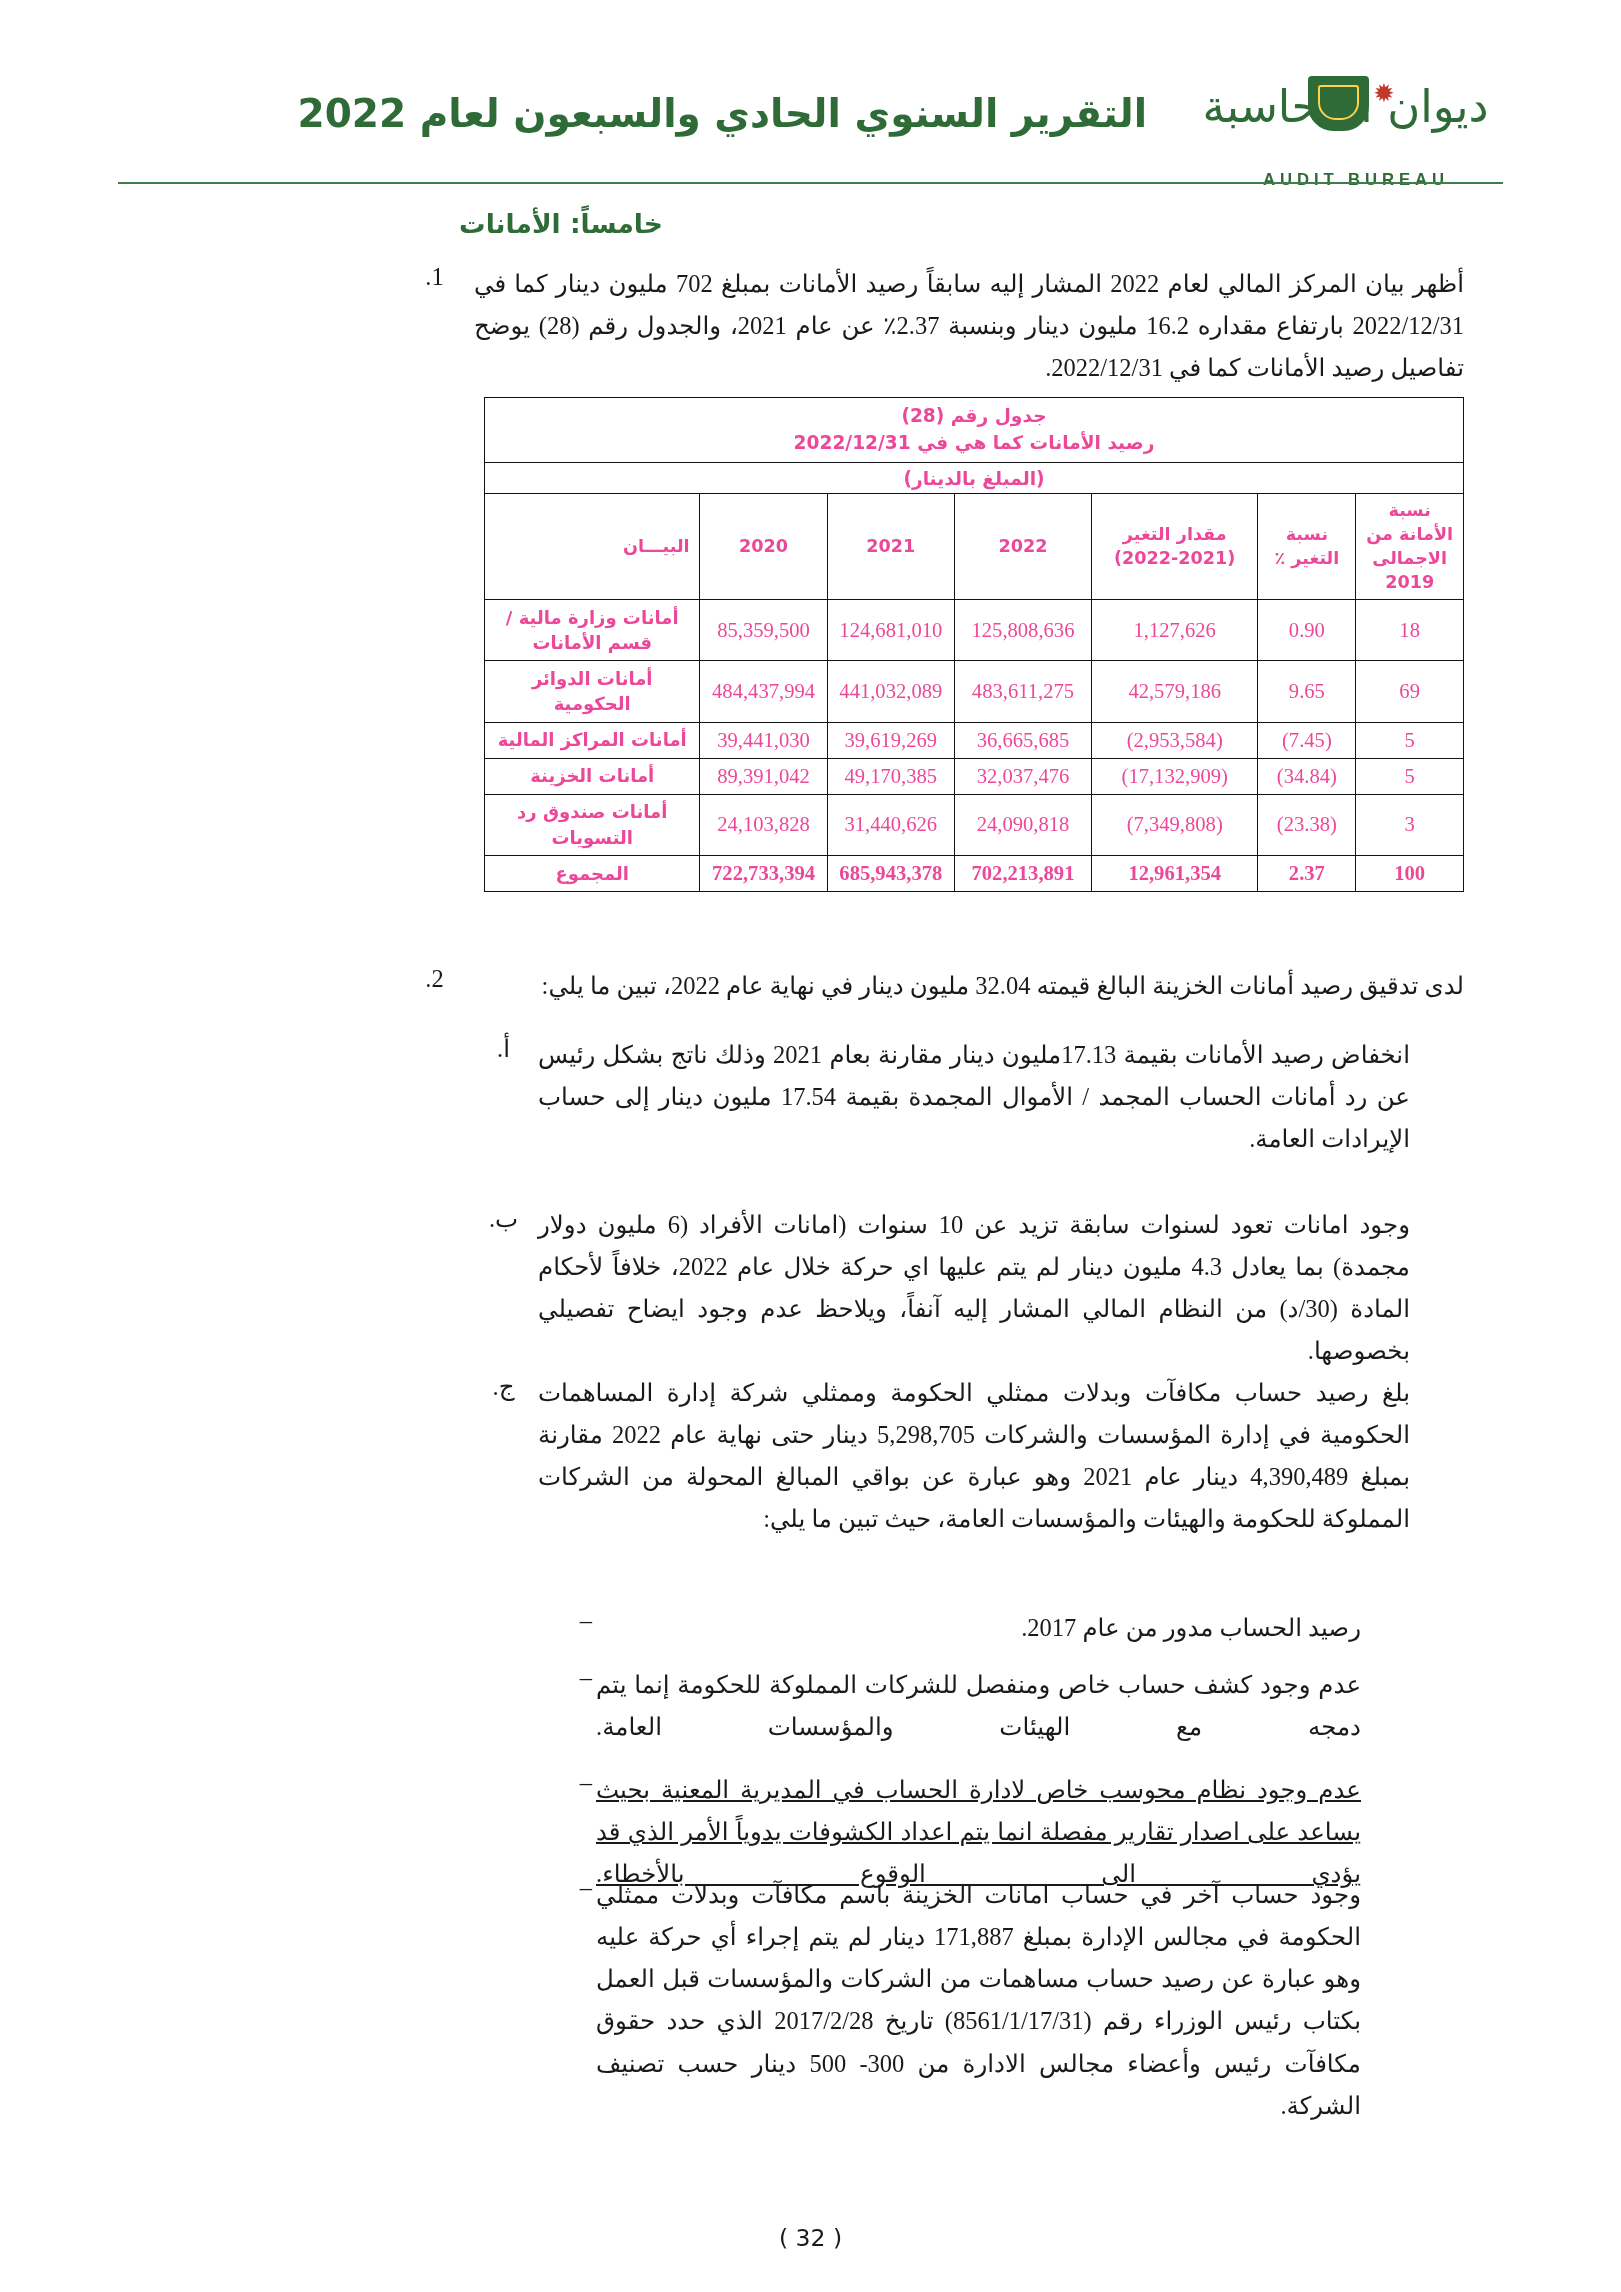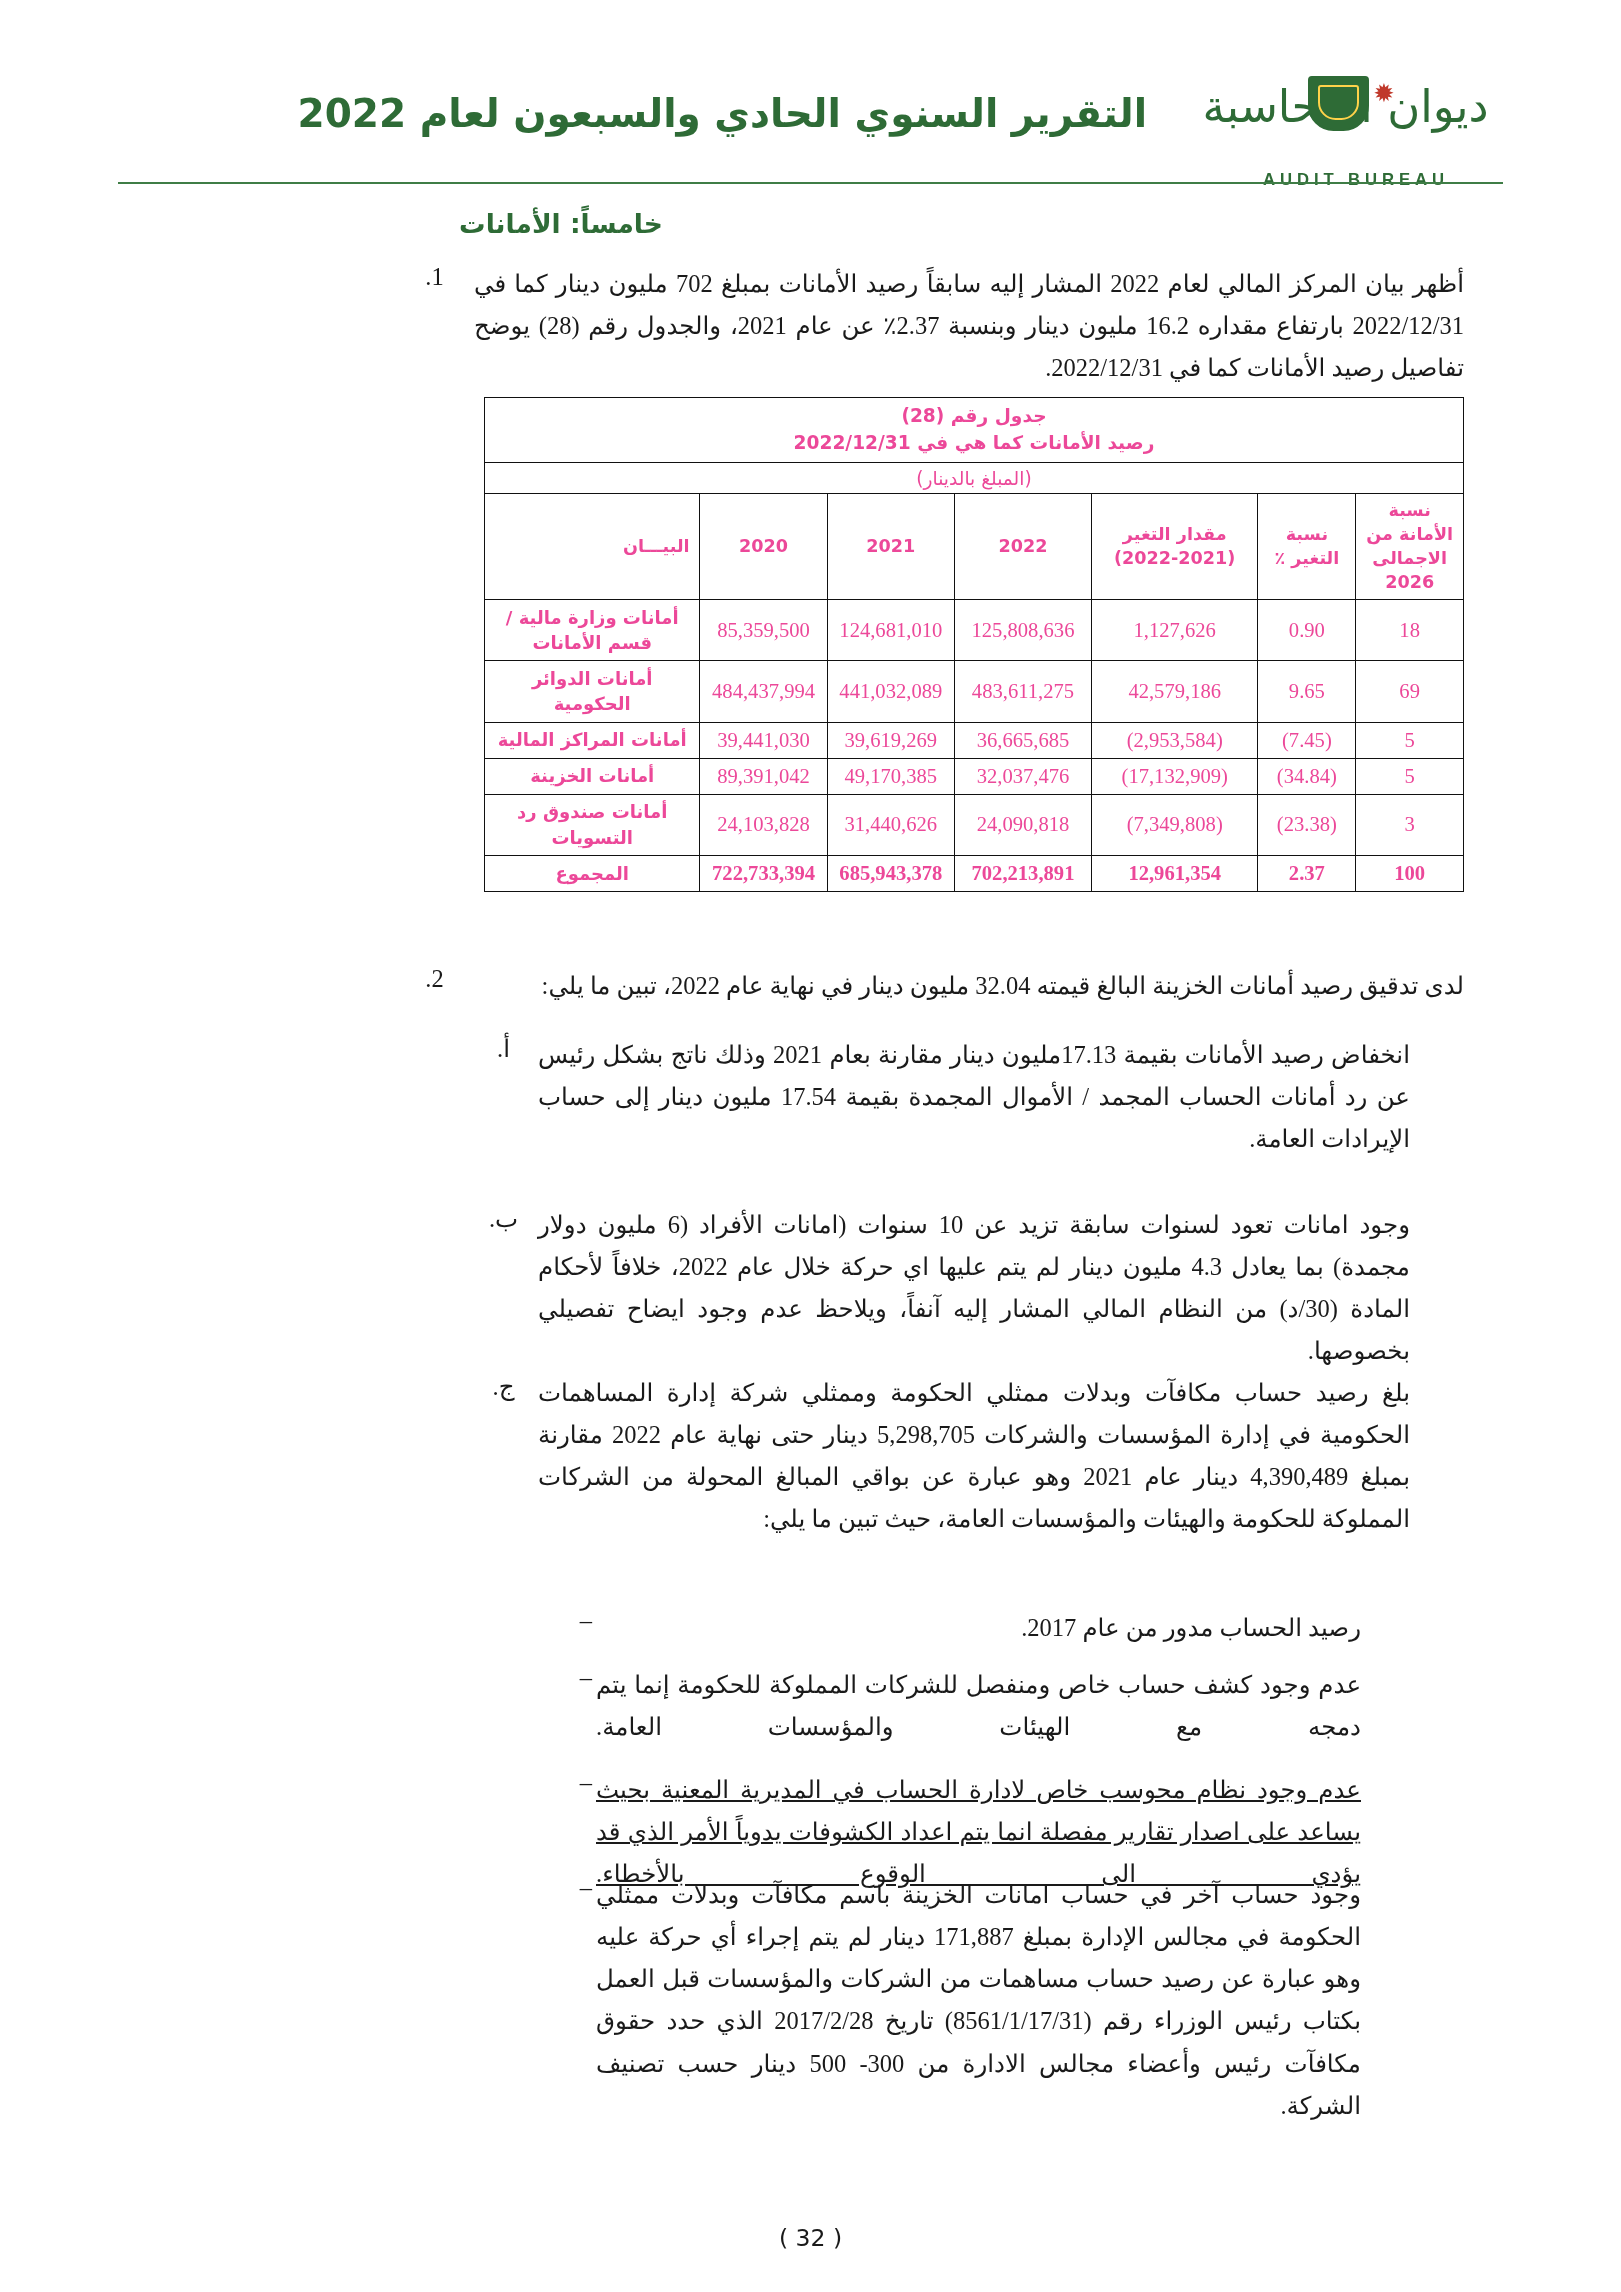--- a/index.html
+++ b/index.html
@@ -166,21 +166,21 @@
     vertical-align: middle;
   }
   .tbl-title td {
     font-weight: bold;
     font-size: 18.6px;
     padding: 6.9px 5.9px 8.8px;
     line-height: 1.45;
   }
   .tbl-unit td {
     text-align: right;
-    font-weight: normal;
+    font-weight: bold;
     font-size: 18.6px;
     padding: 5.9px 11.8px;
   }
   .tbl-head td {
     font-weight: bold;
     font-size: 17.6px;
     line-height: 1.35;
     height: 76px;
   }
   .col-bayan { width: 22%; text-align: right !important; padding-right: 9.8px !important; font-weight: bold; }
@@ -235,21 +235,21 @@
         <tr class="tbl-title">
           <td colspan="7">
             <span>جدول رقم (28)</span><br>
             <span>رصيد الأمانات كما هي في 2022/12/31</span>
           </td>
         </tr>
         <tr class="tbl-unit">
           <td colspan="7">(المبلغ بالدينار)</td>
         </tr>
         <tr class="tbl-head">
-          <td style="width:11%">نسبة الأمانة من الاجمالى 2026</td>
+          <td style="width:11%">نسبة الأمانة من الاجمالى 2019</td>
           <td style="width:10%">نسبة التغير ٪</td>
           <td style="width:17%">مقدار التغير (2021-2022)</td>
           <td style="width:14%">2022</td>
           <td style="width:13%">2021</td>
           <td style="width:13%">2020</td>
           <td class="col-bayan">البيـــان</td>
         </tr>
 
         <tr>
           <td class="num">18</td>

